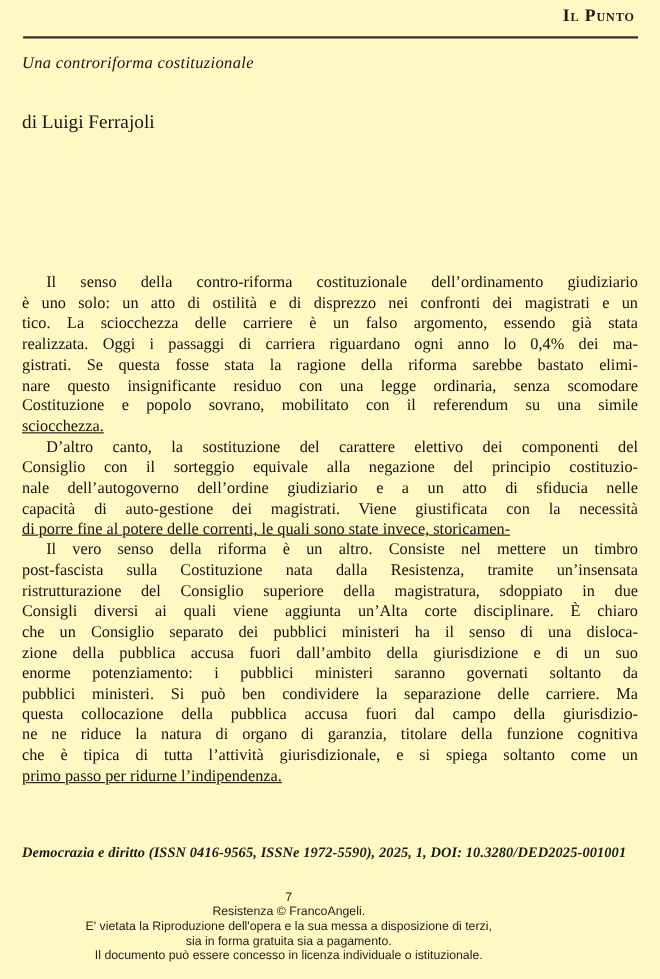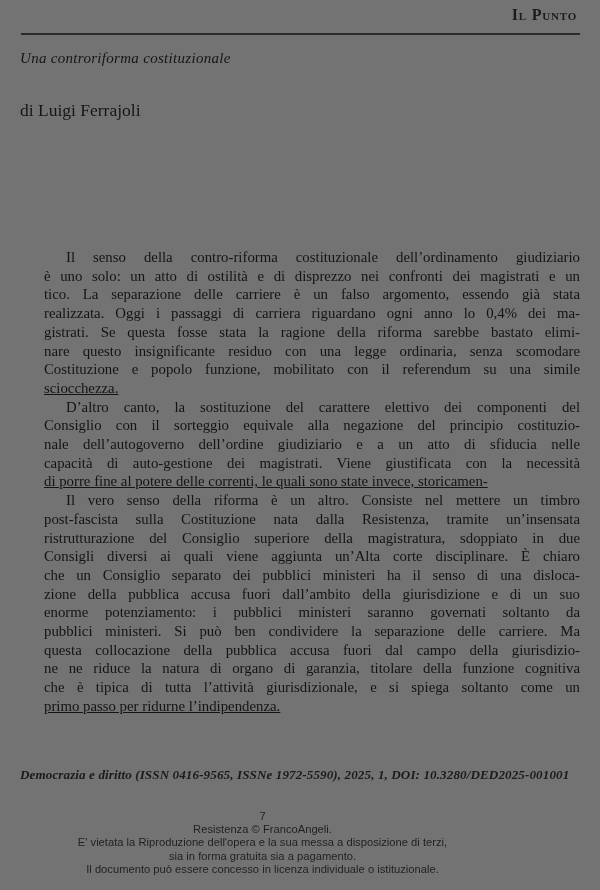--- a/index.html
+++ b/index.html
@@ -1,20 +1,20 @@
 <!DOCTYPE html>
 <html><head>
 <meta charset="utf-8">
 <style>
   html, body { margin: 0; padding: 0; background: #e8e8e8; }
   .page {
     position: relative;
     width: 600px;
     height: 890px;
-    background: #737373;
+    background: #fef9c3;
     font-family: "Liberation Serif", serif;
     color: #1a1a1a;
     overflow: hidden;
     margin: 0 auto;
   }
   .running-head {
     position: absolute;
     top: 6px;
     right: 23px;
     font-weight: bold;
@@ -55,21 +55,20 @@
     left: 20px;
     width: 560px;
     font-size: 14.8px;
     line-height: 18.7px;
     color: #141414;
   }
   .bodyline {
     text-align: justify;
     text-align-last: justify;
     white-space: normal;
-    margin-left: 24px;
   }
   .bodyline.indent { padding-left: 22px; }
   .bodyline.lastline { text-align-last: left; text-decoration: underline; }
   .journal-line {
     position: absolute;
     top: 767px;
     left: 20px;
     width: 562px;
     font-style: italic;
     font-size: 13.1px;
@@ -101,25 +100,25 @@
   <div class="header-rule"></div>
 
   <div class="article-title">Una controriforma costituzionale</div>
 
   <div class="byline">di Luigi Ferrajoli</div>
 
   <div class="body-text">
       <div>
         <div class="bodyline indent">Il senso della contro-riforma costituzionale dell’ordinamento giudiziario</div>
         <div class="bodyline">è uno solo: un atto di ostilità e di disprezzo nei confronti dei magistrati e un</div>
-        <div class="bodyline">tico. La separazione delle carriere è un falso argomento, essendo già stata</div>
+        <div class="bodyline">tico. La sciocchezza delle carriere è un falso argomento, essendo già stata</div>
         <div class="bodyline">realizzata. Oggi i passaggi di carriera riguardano ogni anno lo 0,4% dei ma-</div>
         <div class="bodyline">gistrati. Se questa fosse stata la ragione della riforma sarebbe bastato elimi-</div>
         <div class="bodyline">nare questo insignificante residuo con una legge ordinaria, senza scomodare</div>
-        <div class="bodyline">Costituzione e popolo funzione, mobilitato con il referendum su una simile</div>
+        <div class="bodyline">Costituzione e popolo sovrano, mobilitato con il referendum su una simile</div>
         <div class="bodyline lastline">sciocchezza.</div>
       </div>
       <div>
         <div class="bodyline indent">D’altro canto, la sostituzione del carattere elettivo dei componenti del</div>
         <div class="bodyline">Consiglio con il sorteggio equivale alla negazione del principio costituzio-</div>
         <div class="bodyline">nale dell’autogoverno dell’ordine giudiziario e a un atto di sfiducia nelle</div>
         <div class="bodyline">capacità di auto-gestione dei magistrati. Viene giustificata con la necessità</div>
         <div class="bodyline lastline">di porre fine al potere delle correnti, le quali sono state invece, storicamen-</div>
       </div>
       <div>

